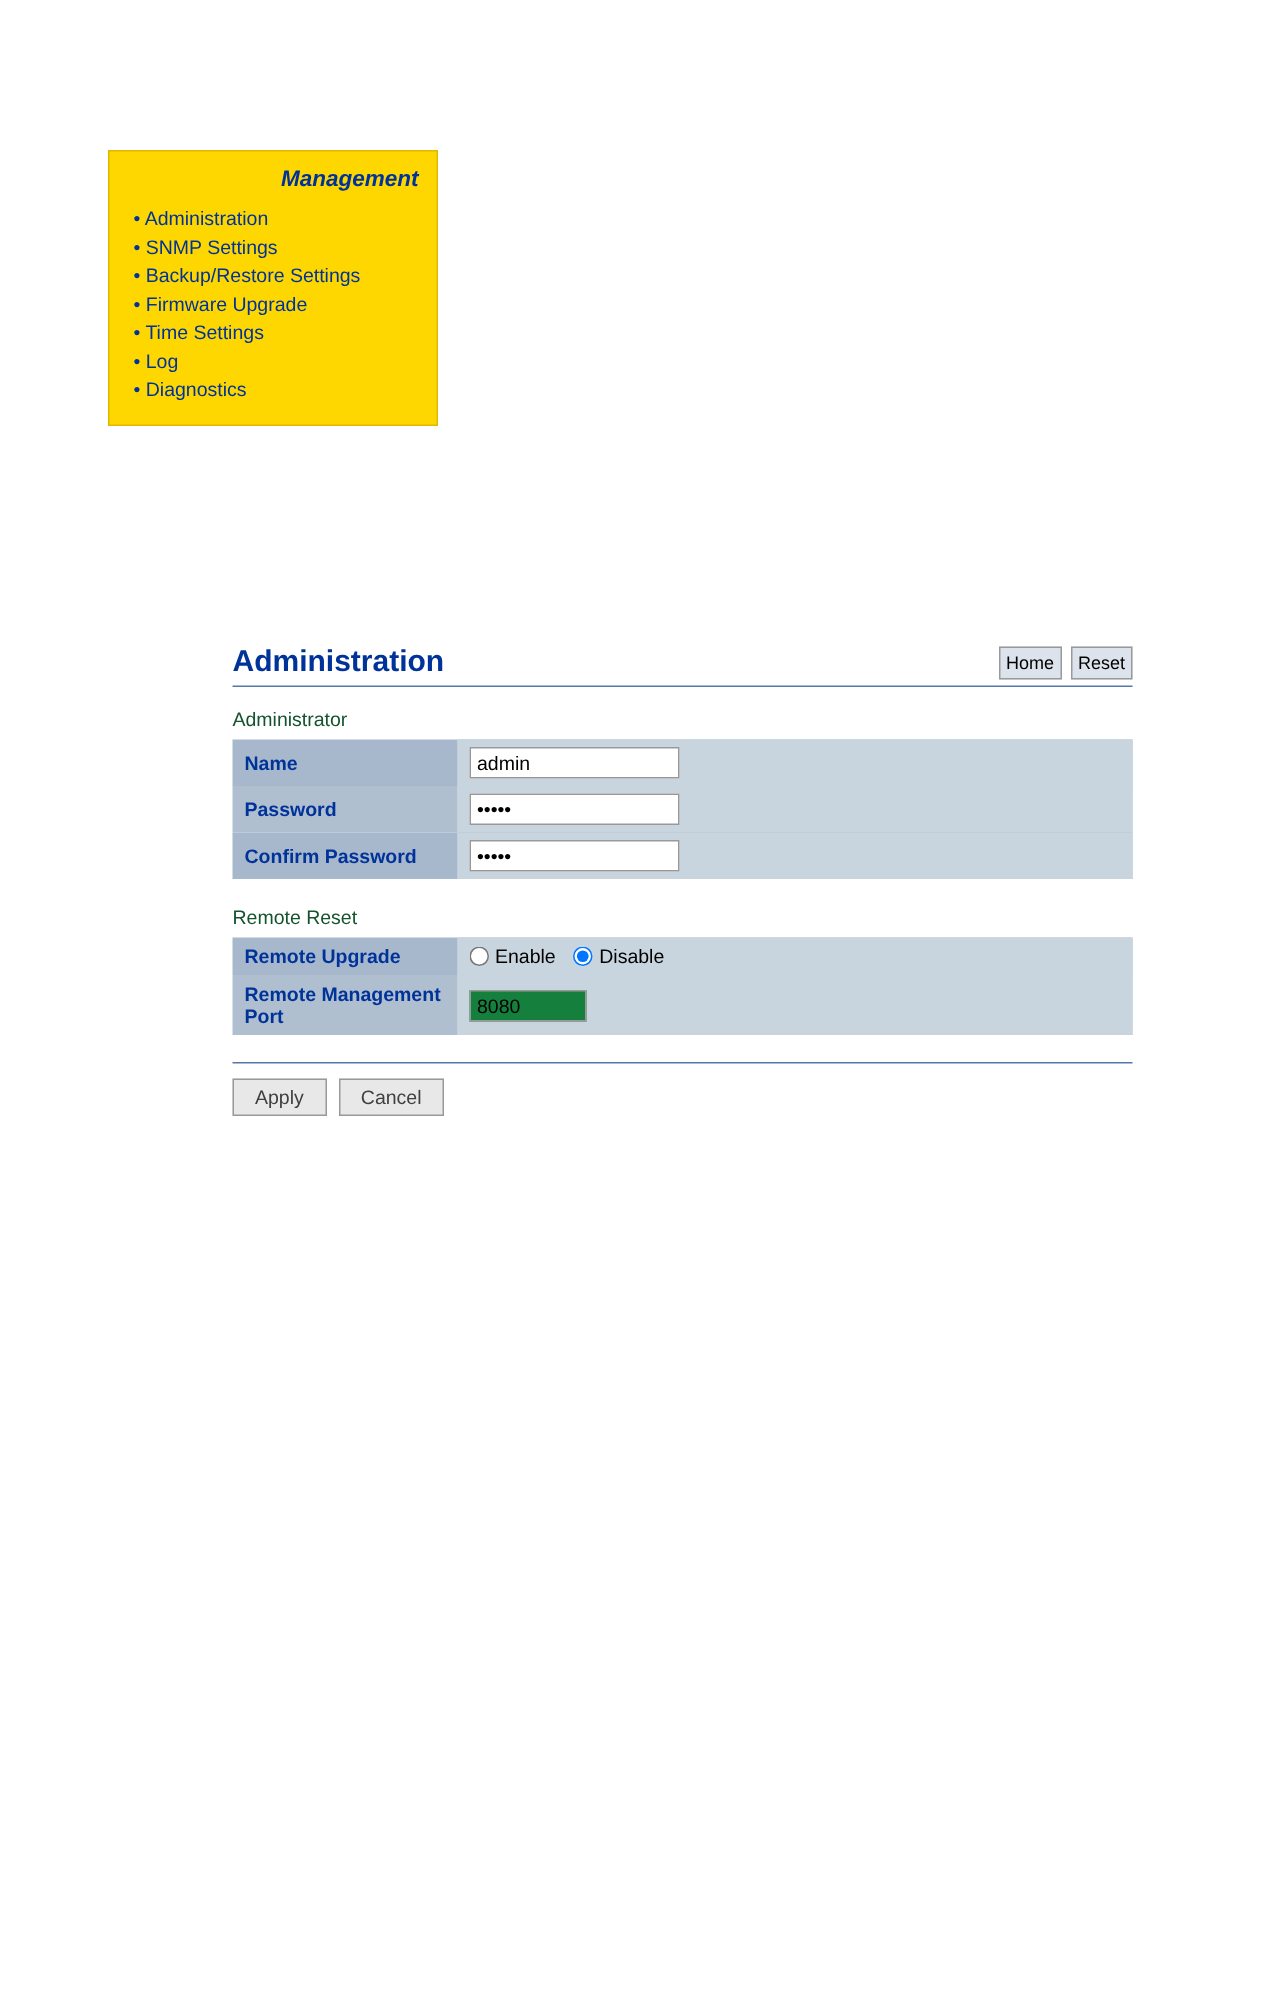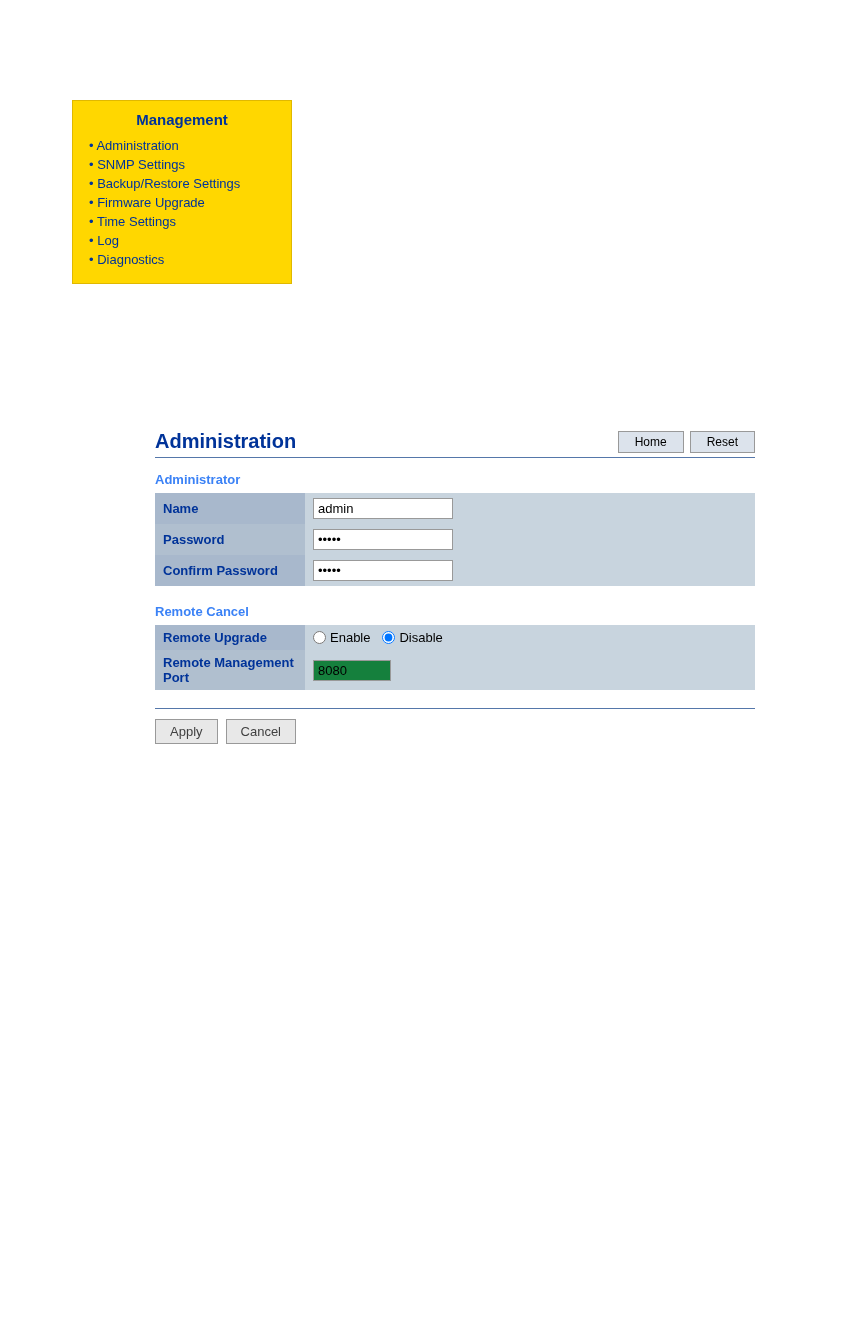--- a/index.html
+++ b/index.html
@@ -18,21 +18,22 @@
       width: 220px;
       background: #FFD700;
       padding: 10px 12px 14px 12px;
       border: 1px solid #e0b800;
     }
     .nav-panel-title {
       color: #003399;
       font-size: 15px;
       font-weight: bold;
       margin-bottom: 8px;
-      text-align: center;
+      text-align: right;
+      font-style: italic;
     }
     .nav-panel ul {
       list-style: none;
       padding-left: 4px;
     }
     .nav-panel ul li {
       color: #003399;
       font-size: 13px;
       padding: 2px 0;
       cursor: pointer;
@@ -63,36 +64,36 @@
       font-size: 20px;
       font-weight: bold;
     }
     .header-buttons {
       display: flex;
       gap: 6px;
     }
     .header-btn {
       background: #dce3ec;
       border: 1px solid #999;
-      padding: 3px 16px;
+      padding: 3px 4px;
       font-size: 12px;
       cursor: pointer;
       color: #000;
     }
     .divider {
       border: none;
       border-top: 1px solid #5577aa;
       margin: 4px 0 14px 0;
     }
 
     
     .section-label {
       font-size: 13px;
-      font-weight: bold;
-      color: #3b82f6;
+      font-weight: normal;
+      color: #14532d;
       margin-bottom: 6px;
     }
 
     
     .form-table {
       width: 100%;
       border-collapse: collapse;
       margin-bottom: 18px;
     }
     .form-table tr {
@@ -212,21 +213,21 @@
     </tr>
     <tr>
       <td>Confirm Password</td>
       <td>
         <input type="password" value="•••••" style="">
       </td>
     </tr>
   </tbody>
     </table>
 
-  <div class="section-label">Remote Cancel</div>
+  <div class="section-label">Remote Reset</div>
   <table class="form-table">
     <tbody>
     <tr>
       <td>Remote Upgrade</td>
       <td>
         <div class="radio-group">
           <input type="radio" name="remote_upgrade" id="ru_enable" style="">
           <label for="ru_enable">Enable</label>
           <input type="radio" name="remote_upgrade" id="ru_disable" checked="" style="">
           <label for="ru_disable">Disable</label>

